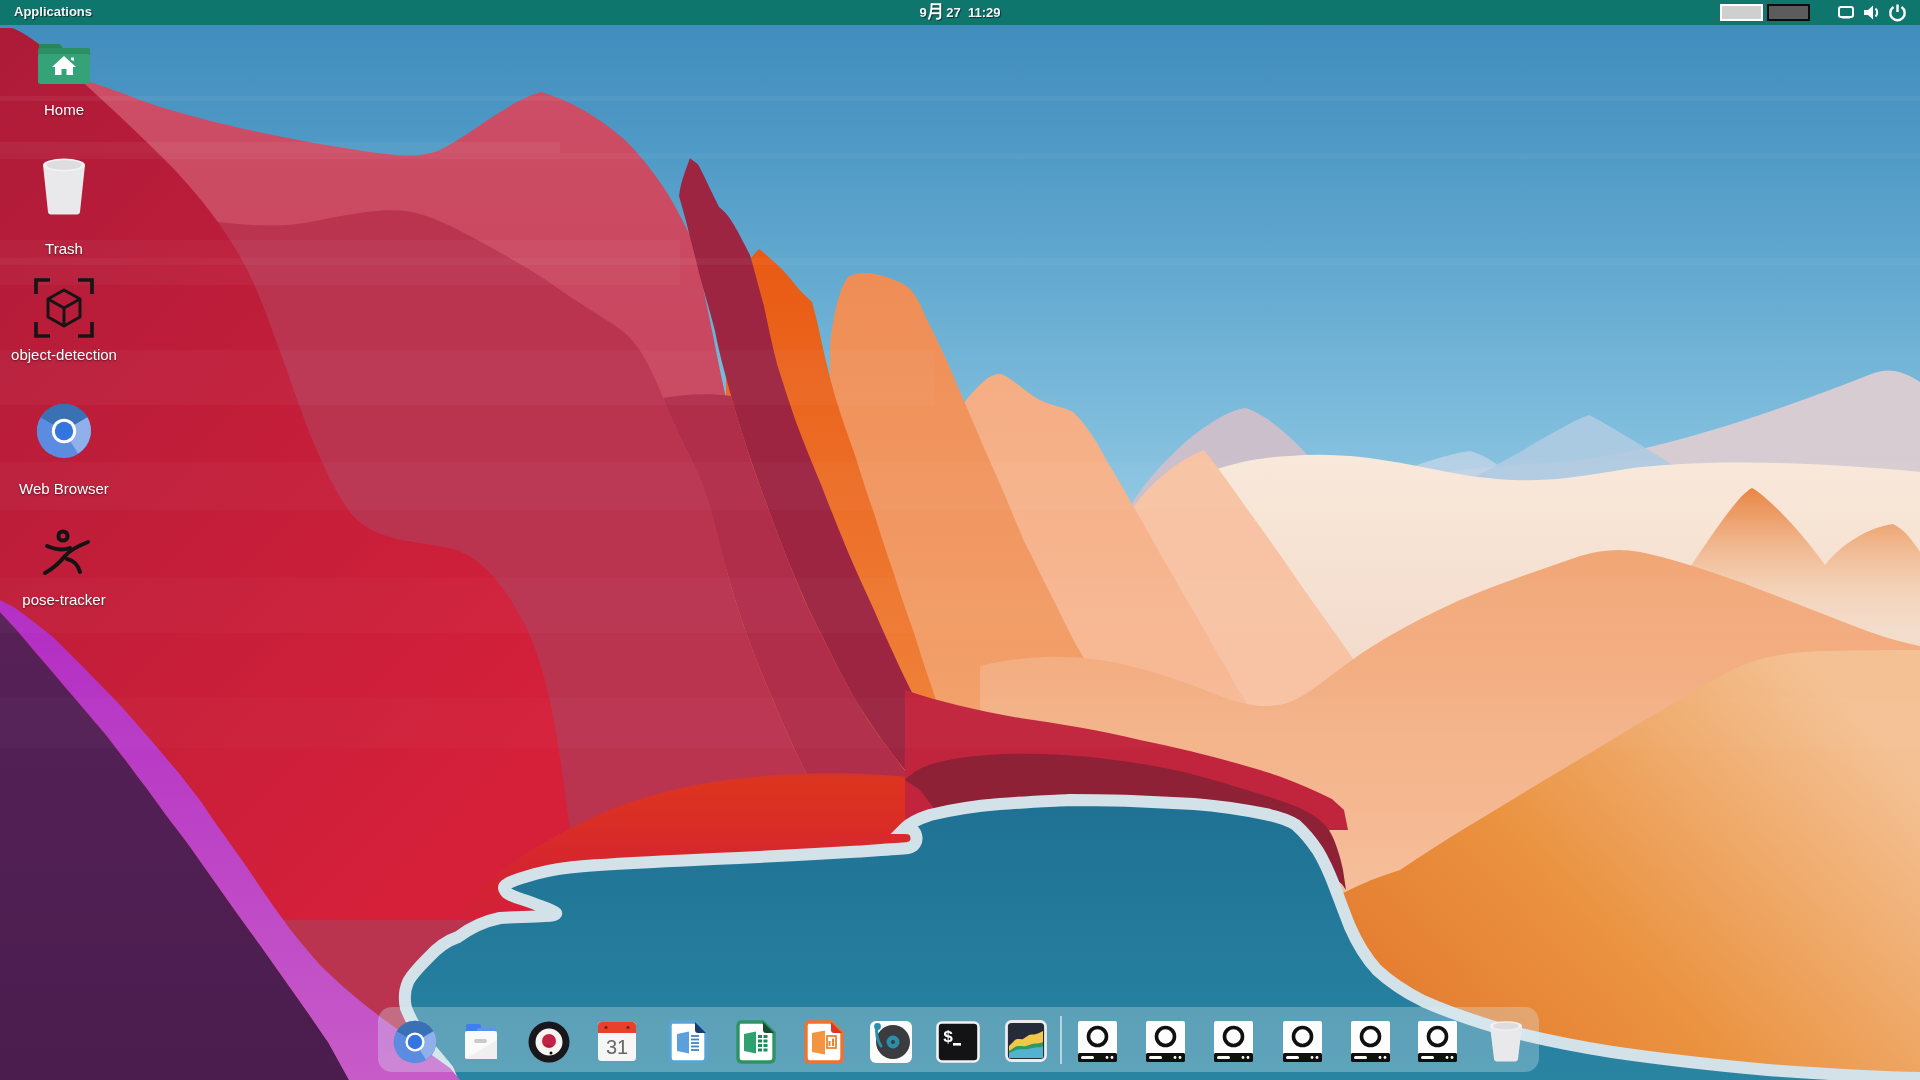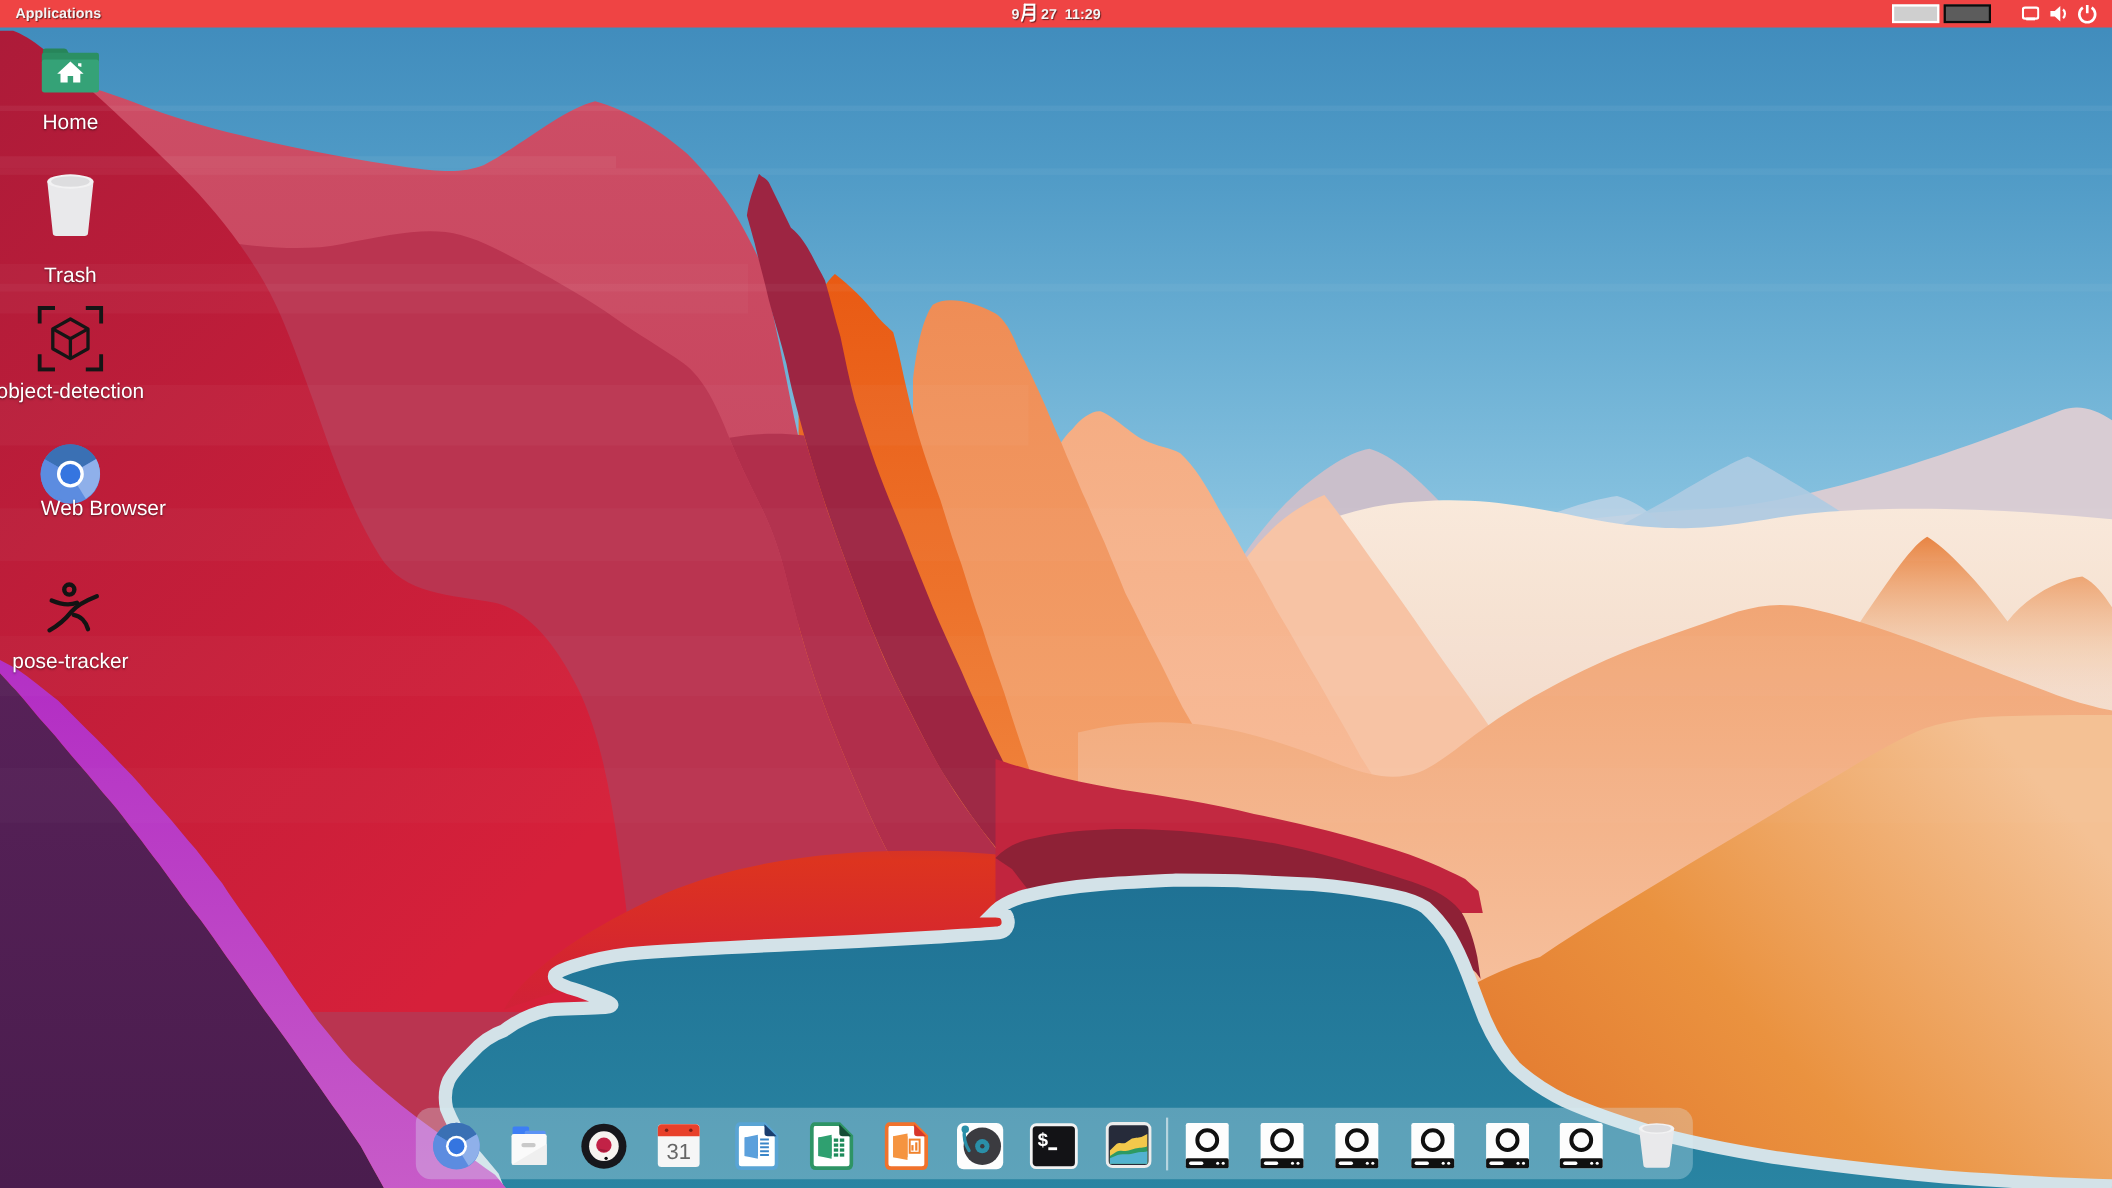--- a/index.html
+++ b/index.html
@@ -1,23 +1,23 @@
 <!DOCTYPE html>
 <html><head>
 <meta charset="utf-8">
 <style>
 html,body{margin:0;padding:0;width:1920px;height:1080px;overflow:hidden;background:#3d86b7;font-family:"Liberation Sans",sans-serif;}
 #wall{position:absolute;top:0;left:0;}
-#panel{position:absolute;top:0;left:0;width:1920px;height:25px;background:#ef4444;color:#f4f4f4;}
+#panel{position:absolute;top:0;left:0;width:1920px;height:25px;background:#0f766e;color:#f4f4f4;}
 #apps{position:absolute;left:14px;top:4px;font-size:13px;font-weight:bold;text-shadow:1px 1px 1px rgba(0,0,0,.55);}
 #clock{position:absolute;left:0;top:0;width:1920px;height:25px;display:flex;align-items:center;justify-content:center;font-size:13px;font-weight:bold;text-shadow:1px 1px 1px rgba(0,0,0,.55);}
 .ws1{position:absolute;left:1720px;top:4px;width:39px;height:13px;background:#cfcfcf;border:2px solid #fff;}
 .ws2{position:absolute;left:1767px;top:4px;width:39px;height:13px;background:#5c5c5c;border:2px solid #0c0c0c;}
 .dicon{position:absolute;text-align:center;color:#fff;}
-.dlabel{position:absolute;color:#fff;font-size:19px;text-align:center;text-shadow:0 1px 2px rgba(0,0,0,.55);white-space:nowrap;}
+.dlabel{position:absolute;color:#fff;font-size:15px;text-align:center;text-shadow:0 1px 2px rgba(0,0,0,.55);white-space:nowrap;}
 #dock{position:absolute;left:378px;top:1007px;width:1161px;height:65px;background:rgba(220,240,246,.30);border-radius:14px;}
 .dk{position:absolute;top:1020px;}
 </style>
 </head>
 <body>
 <svg id="wall" width="1920" height="1080" viewBox="0 0 1920 1080">
 <defs>
 <linearGradient id="sky" x1="0" y1="0" x2="0" y2="1">
 <stop offset="0" stop-color="#3e8abb"></stop>
         <stop offset=".14" stop-color="#4f9ac6"></stop>
@@ -211,21 +211,21 @@
 <div class="dicon" style="left:36px;top:403px;">
 <svg width="56" height="56" viewBox="0 0 56 56">
 <circle cx="28" cy="28" r="27" fill="#5c8ce0"></circle>
 <path d="M28,28 L4.6,14.5 A27,27 0 0 1 51.4,14.2 L28,28 Z" fill="#3a70b4"></path>
 <path d="M28,28 L51.5,14.3 A27,27 0 0 1 42,50.5 Z" fill="#8fb0ea"></path>
 <path d="M28,28 L14,51.2 A27,27 0 0 1 4.5,14.6 Z" fill="#5c8ce0"></path>
 <circle cx="28" cy="28" r="12.2" fill="#fff"></circle>
 <circle cx="28" cy="28" r="9.2" fill="#3575e0"></circle>
 </svg>
 </div>
-<div class="dlabel" style="left:0px;top:452px;width:128px;padding-left:30px;">Web Browser</div>
+<div class="dlabel" style="left:0px;top:480px;width:128px;">Web Browser</div>
 
 <div class="dicon" style="left:36px;top:524px;">
 <svg width="56" height="56" viewBox="0 0 56 56">
 <g fill="none" stroke="#131313" stroke-width="4" stroke-linecap="round">
 <circle cx="27" cy="12" r="4.6"></circle>
 <path d="M11,22 C18,25 26,27 34,24"></path>
 <path d="M52,18 C42,22 33,27 29,32 C25,37 18,44 9,49"></path>
 <path d="M31,35 C37,36 42,41 44,48"></path>
 </g>
 </svg>

